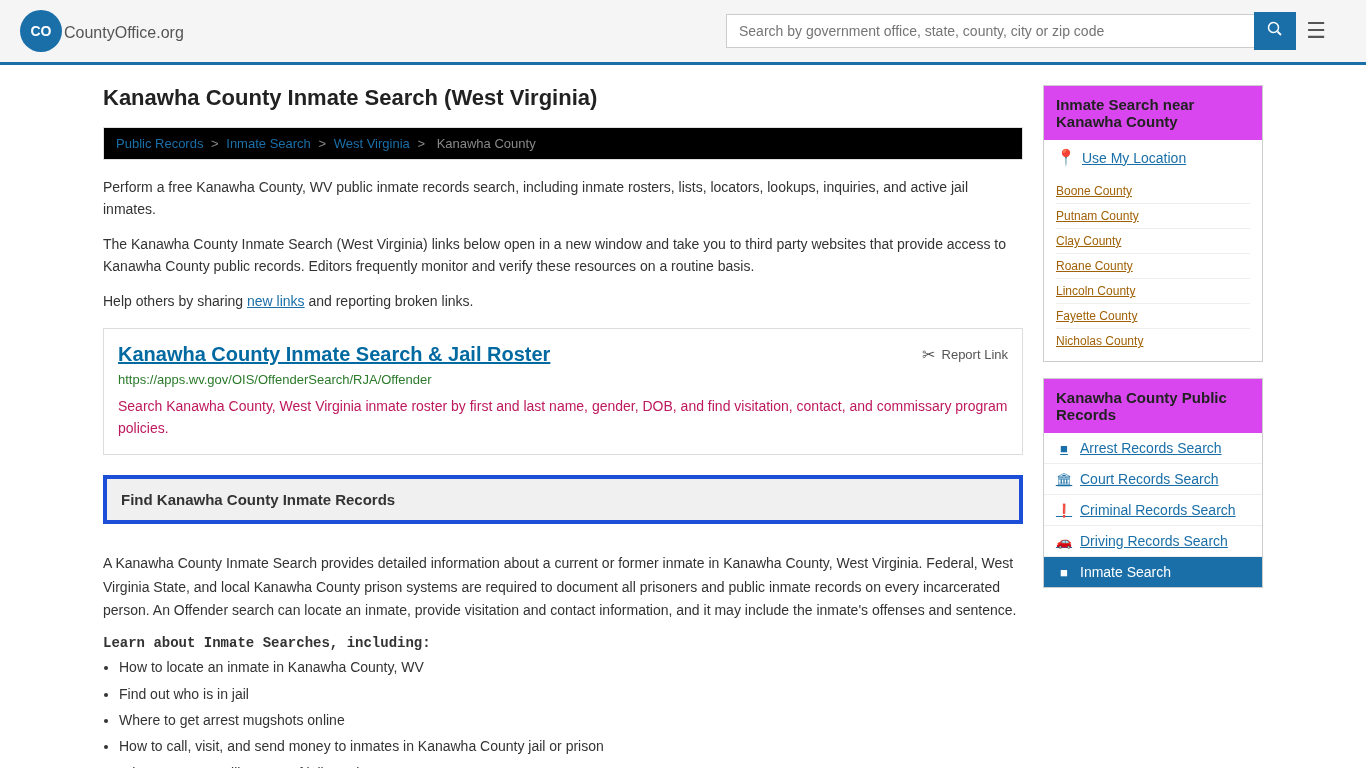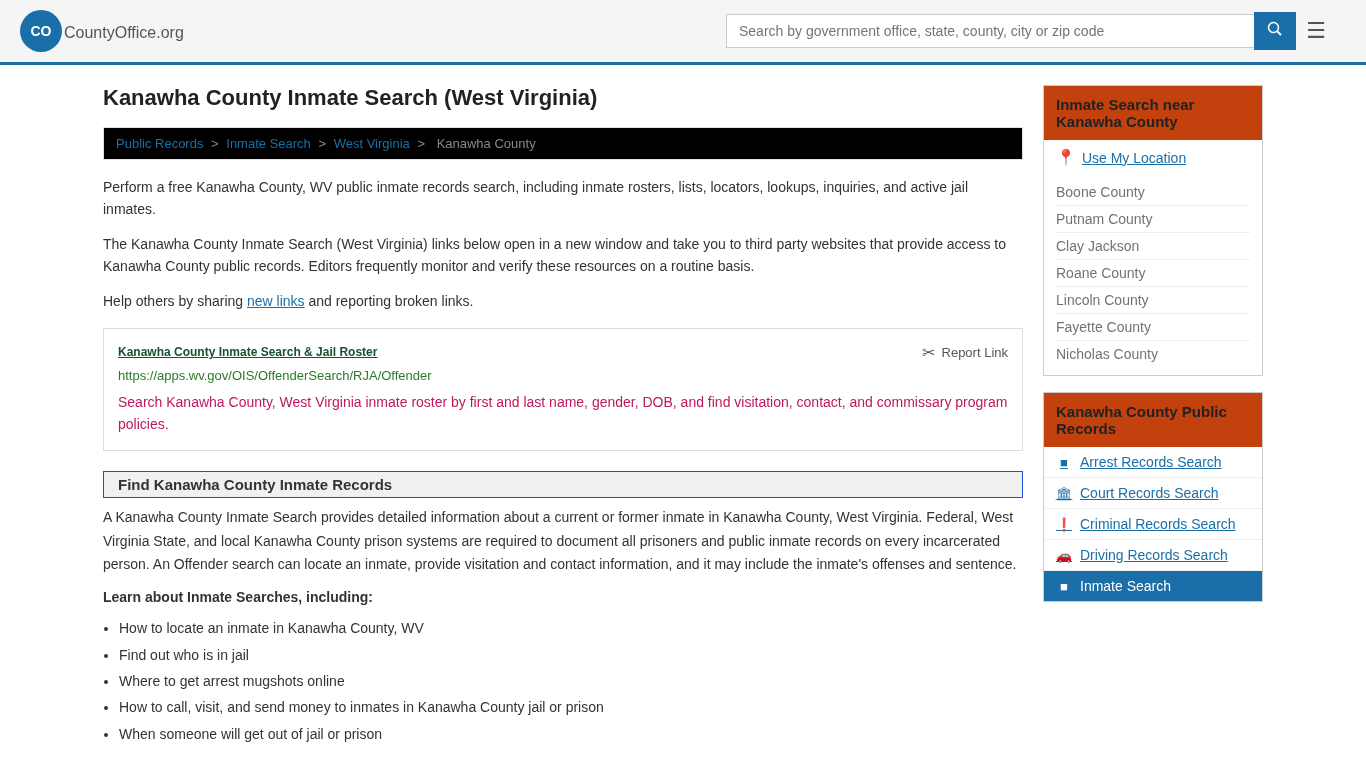--- a/index.html
+++ b/index.html
@@ -111,23 +111,23 @@
     .desc-para { margin-bottom: 12px; line-height: 1.6; font-size: 14px; }
     .desc-para a { color: #1a6fa8; text-decoration: underline; }
 
     
     #link-card {
       border: 1px solid #ddd;
       padding: 14px;
       margin: 16px 0;
     }
     #link-card-title {
-      font-size: 12px;
-      font-weight: bold;
-      color: #14532d;
+      font-size: 20px;
+      font-weight: bold;
+      color: #0369a1;
       text-decoration: underline;
       cursor: pointer;
     }
     #link-card-header {
       display: flex;
       justify-content: space-between;
       align-items: center;
       margin-bottom: 6px;
     }
     #report-link-btn {
@@ -143,56 +143,57 @@
     #link-url {
       color: #2a7a2a;
       font-size: 13px;
       margin-bottom: 8px;
     }
     #link-desc { font-size: 14px; line-height: 1.6; color: #be185d; }
 
     
     .section-header {
       background: #f0f0f0;
-      border: 1px solid #1d4ed8;
-      padding: 4px 14px;
+      border: 4px solid #1d4ed8;
+      padding: 12px 14px;
       font-size: 15px;
       font-weight: bold;
-      margin: 20px 0 8px 0;
+      margin: 20px 0 28px 0;
     }
 
     
     .body-text { font-size: 14px; line-height: 1.7; margin-bottom: 12px; }
-    .bold-label { font-weight: bold; margin-bottom: 12px; font-size: 14px; }
+    .bold-label { font-weight: bold; margin-bottom: 5px; font-size: 14px; font-family: Liberation Mono, monospace; }
     ul.bullet-list {
       margin-left: 16px;
       list-style-type: disc;
     }
     ul.bullet-list li { margin-bottom: 4px; font-size: 14px; line-height: 1.6; }
 
     
     .sidebar-section-title {
-      background: #c2410c;
+      background: #d946ef;
       padding: 10px 12px;
       font-size: 15px;
       font-weight: bold;
       color: #222;
       margin-bottom: 0;
     }
     .sidebar-section {
       border: 1px solid #ccc;
       margin-bottom: 16px;
     }
     .sidebar-links {
       padding: 8px 12px;
     }
     .sidebar-links a {
       display: block;
-      color: #737373;
-      font-size: 14px;
+      color: #a16207;
+      text-decoration: underline;
+      font-size: 12px;
       padding: 5px 0;
       border-bottom: 1px solid #eee;
       cursor: pointer;
     }
     .sidebar-links a:last-child { border-bottom: none; }
     .location-link {
       display: flex;
       align-items: center;
       gap: 6px;
       padding: 8px 12px 4px 12px;
@@ -318,21 +319,21 @@
       <div class="sidebar-section-title">
         <span>Inmate Search near Kanawha County</span>
       </div>
       <div class="location-link">
         <span style="color:#1a6fa8; font-size:16px;">📍</span>
         <a>Use My Location</a>
       </div>
       <div class="sidebar-links">
         <a>Boone County</a>
         <a>Putnam County</a>
-        <a>Clay Jackson</a>
+        <a>Clay County</a>
         <a>Roane County</a>
         <a>Lincoln County</a>
         <a>Fayette County</a>
         <a>Nicholas County</a>
       </div>
     </div>
 
     <div class="sidebar-section">
       <div class="sidebar-section-title">
         <span>Kanawha County Public Records</span>

